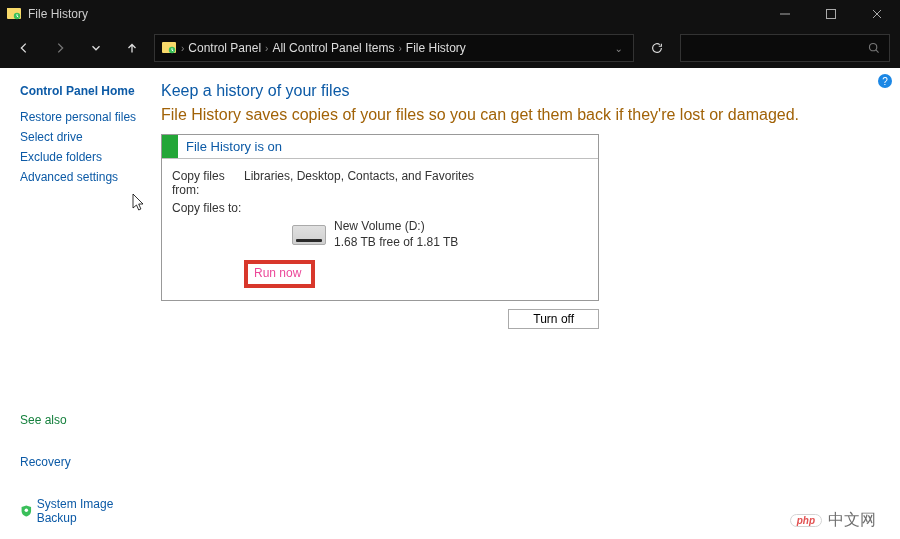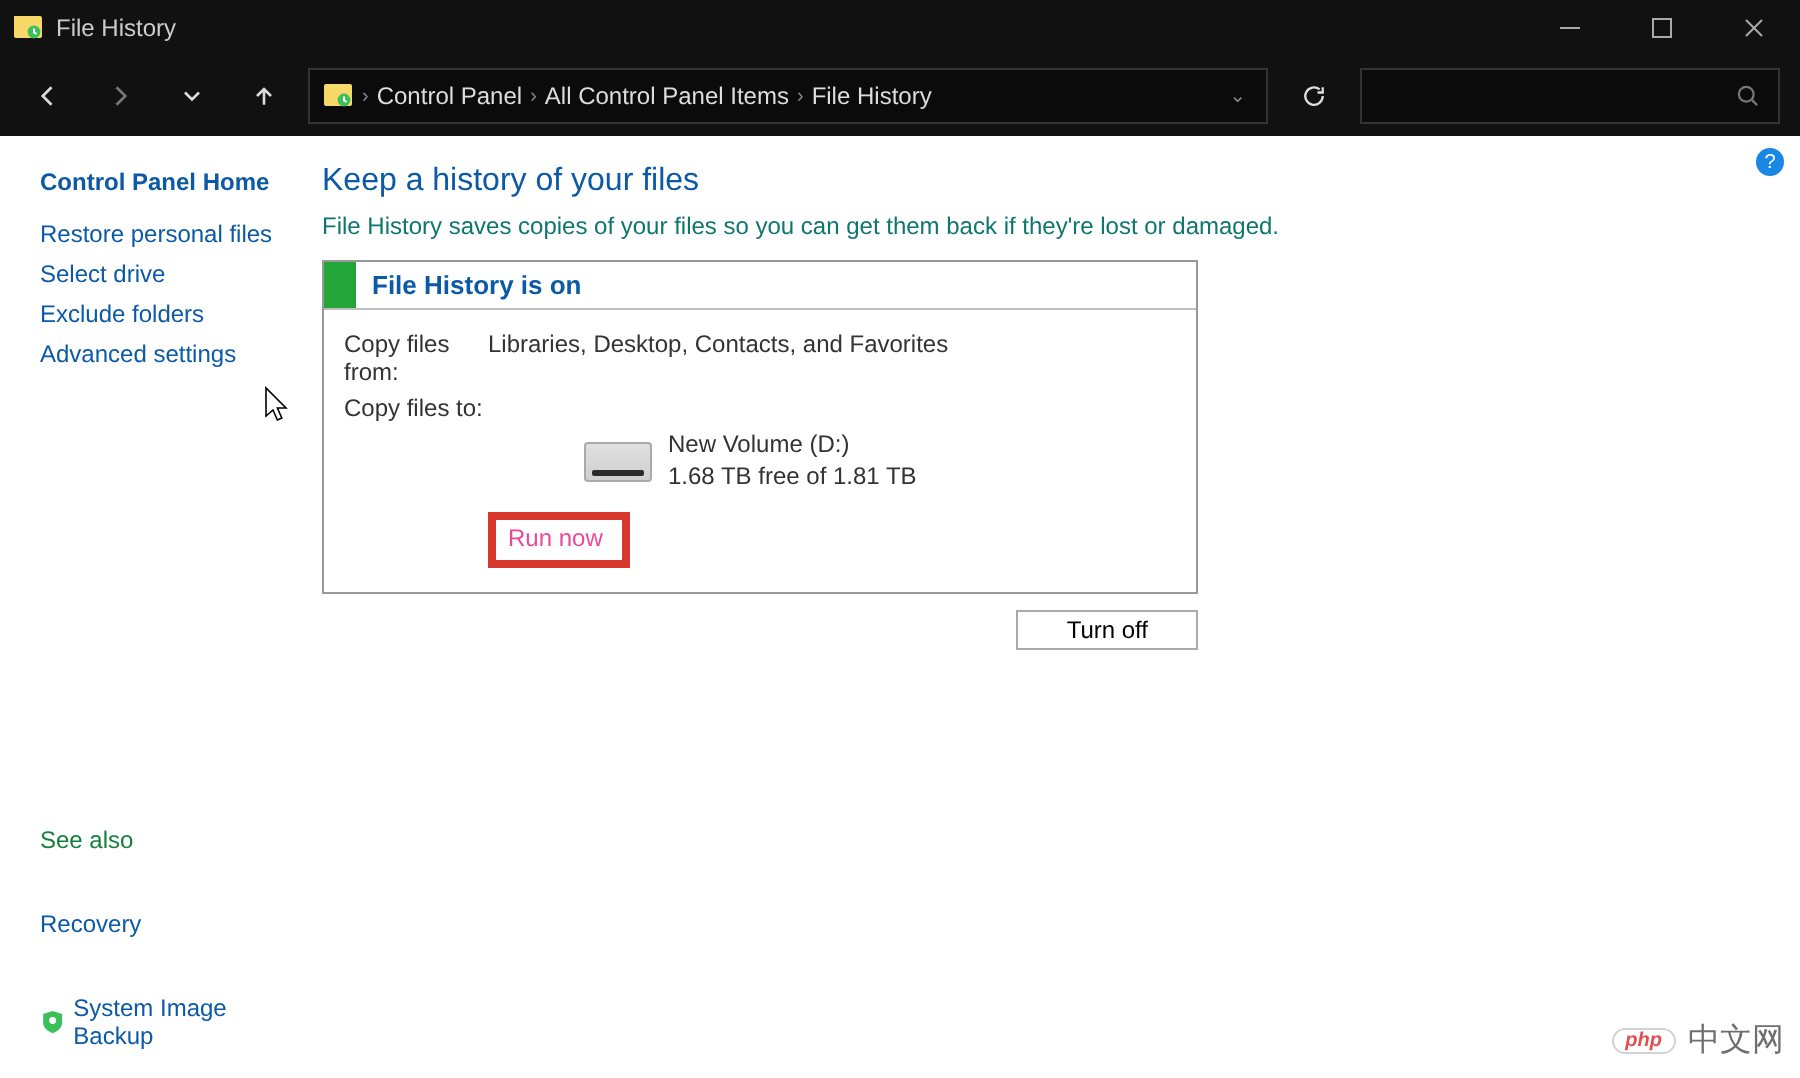--- a/index.html
+++ b/index.html
@@ -33,24 +33,24 @@
   .sidebar .home { color: #0c5aa6; margin-bottom: 12px; font-size: 12px; font-weight: bold; }
   .sidebar .link { color: #0c5aa6; margin-bottom: 6px; cursor: pointer; }
   .sidebar .bottom { margin-top: auto; }
   .sidebar .see-also { color: #15803d; margin-bottom: 6px; }
   .sidebar .sib-row { display: flex; align-items: center; gap: 4px; color: #0c5aa6; margin-bottom: 4px; margin-top: 28px; }
   .sib-icon { width: 14px; height: 14px; }
 
   .main { flex: 1; padding: 14px 14px 10px 6px; position: relative; }
   .help-icon { position: absolute; top: 6px; right: 8px; width: 14px; height: 14px; border-radius: 50%; background: #1b87e5; color: #fff; font-size: 10px; display: flex; align-items: center; justify-content: center; }
   .heading { color: #0c5aa6; font-size: 16px; font-weight: 400; margin-bottom: 6px; }
-  .subtext { font-size: 12px; color: #0f766e; margin-bottom: 10px; }
+  .subtext { font-size: 16px; color: #a16207; margin-bottom: 10px; }
 
   .status-box { border: 1px solid #999; width: 438px; }
-  .status-hdr { display: flex; align-items: stretch; border-bottom: 1px solid #bfbfbf; height: 24px; font-weight: bold; }
+  .status-hdr { display: flex; align-items: stretch; border-bottom: 1px solid #bfbfbf; height: 24px; }
   .status-swatch { width: 16px; background: #23a638; }
   .status-title { flex: 1; padding: 0 8px; color: #0c5aa6; font-size: 13px; display: flex; align-items: center; }
   .status-body { padding: 10px 10px 12px 10px; font-size: 12px; color: #333; }
   .row { display: flex; margin-bottom: 4px; }
   .row .lbl { width: 72px; }
   .row .val { flex: 1; }
   .drive-row { display: flex; align-items: center; gap: 8px; margin-top: 4px; margin-left: 72px; padding-left: 48px; }
   .drive-icon { width: 34px; height: 20px; background: linear-gradient(#e0e0e0,#cfcfcf); border: 1px solid #aaa; border-radius: 2px; position: relative; }
   .drive-icon::after { content: ""; position: absolute; bottom: 2px; left: 3px; right: 3px; height: 3px; background: #2a2a2a; border-radius: 1px; }
   .drive-icon .led { position: absolute; bottom: 2px; left: 5px; width: 3px; height: 3px; background: #41d66a; }
@@ -58,21 +58,21 @@
   .run-now-wrap { margin-top: 10px; margin-left: 72px; display: inline-block; border: 4px solid #d8372b; padding: 2px 10px 4px 6px; }
   .run-now { color: #ec4899; font-size: 12px; cursor: pointer; }
 
   .action-row { width: 438px; display: flex; justify-content: flex-end; margin-top: 8px; }
   .btn { border: 1px solid #aaa; background: #fff; font-size: 12px; padding: 2px 24px; cursor: pointer; }
 
   
   .cursor { position: absolute; left: 132px; top: 125px; width: 14px; height: 18px; pointer-events: none; }
 
   
-  .watermark { position: absolute; right: 8px; bottom: 8px; display: flex; align-items: center; gap: 6px; opacity: 0.85; }
+  .watermark { position: absolute; right: 24px; bottom: 8px; display: flex; align-items: center; gap: 6px; opacity: 0.85; }
   .php-pill { background: #fff; border-radius: 10px; padding: 0 6px; font-size: 10px; font-weight: bold; font-style: italic; color: #333; border: 1px solid #ccc; }
   .php-pill span { color: #d33; }
   .wm-text { font-size: 16px; color: #555; }
 </style>
 </head>
 <body>
 
 <div class="window">
 
   <div class="titlebar">

